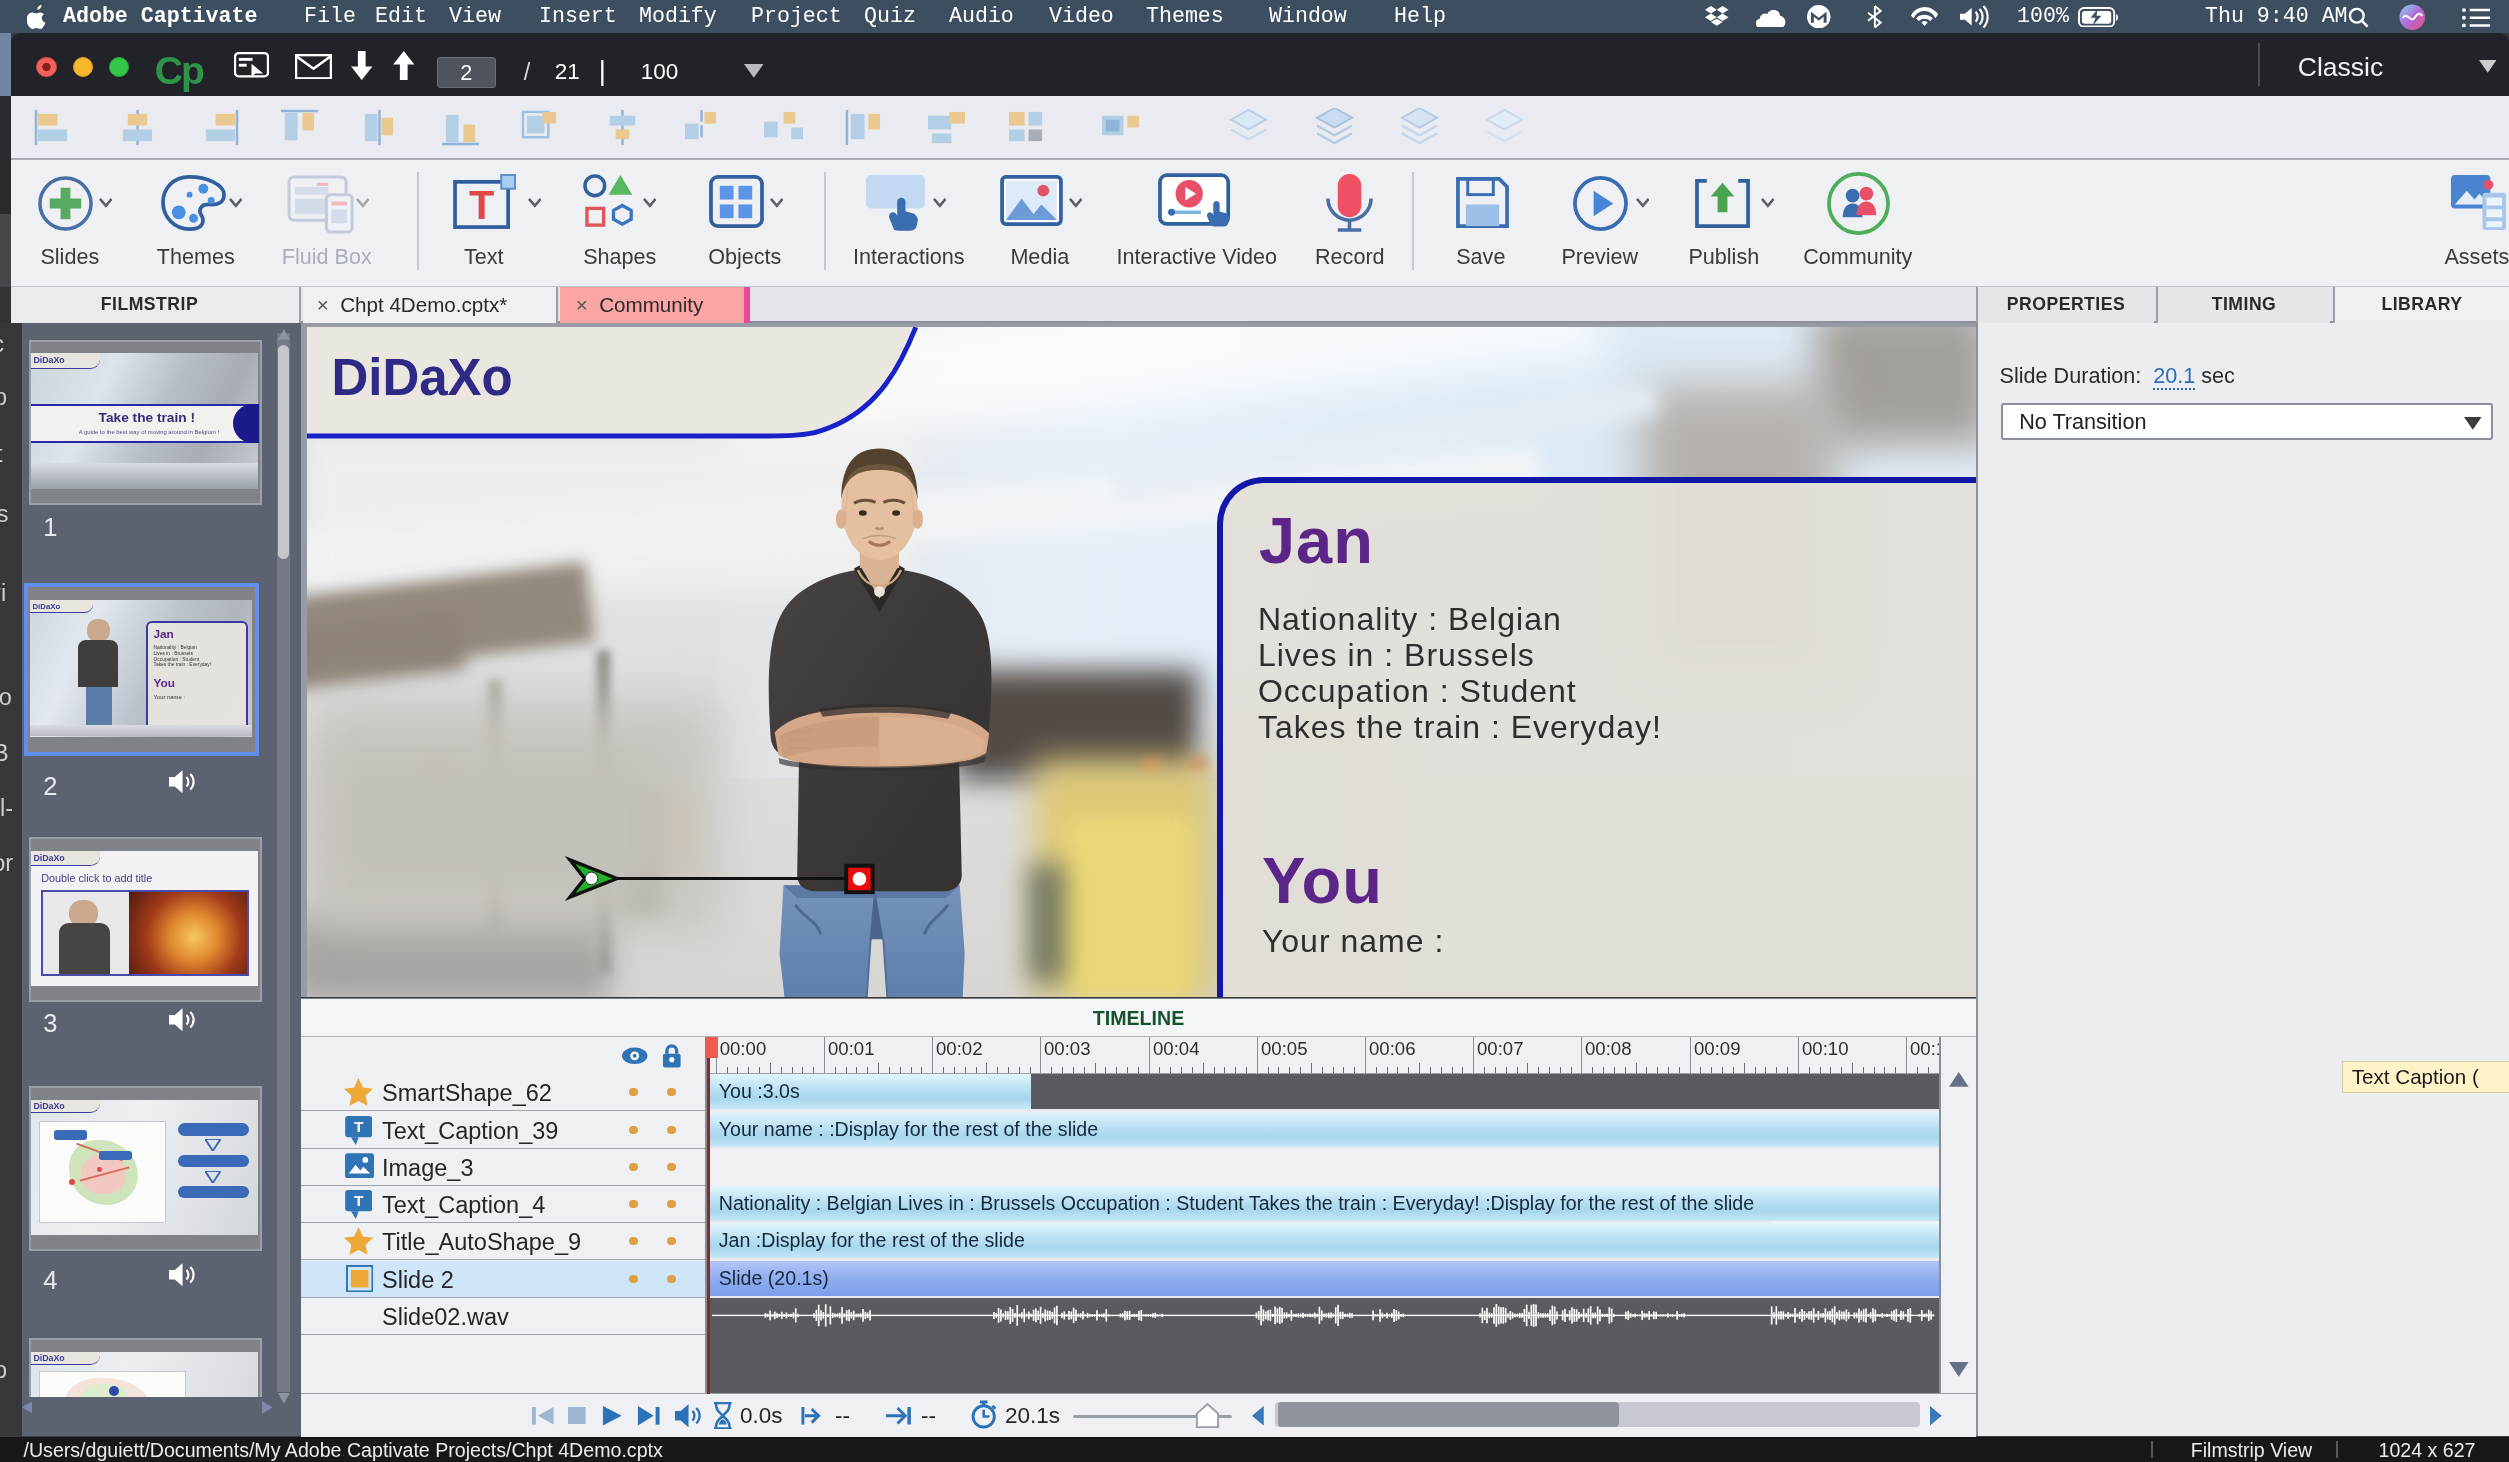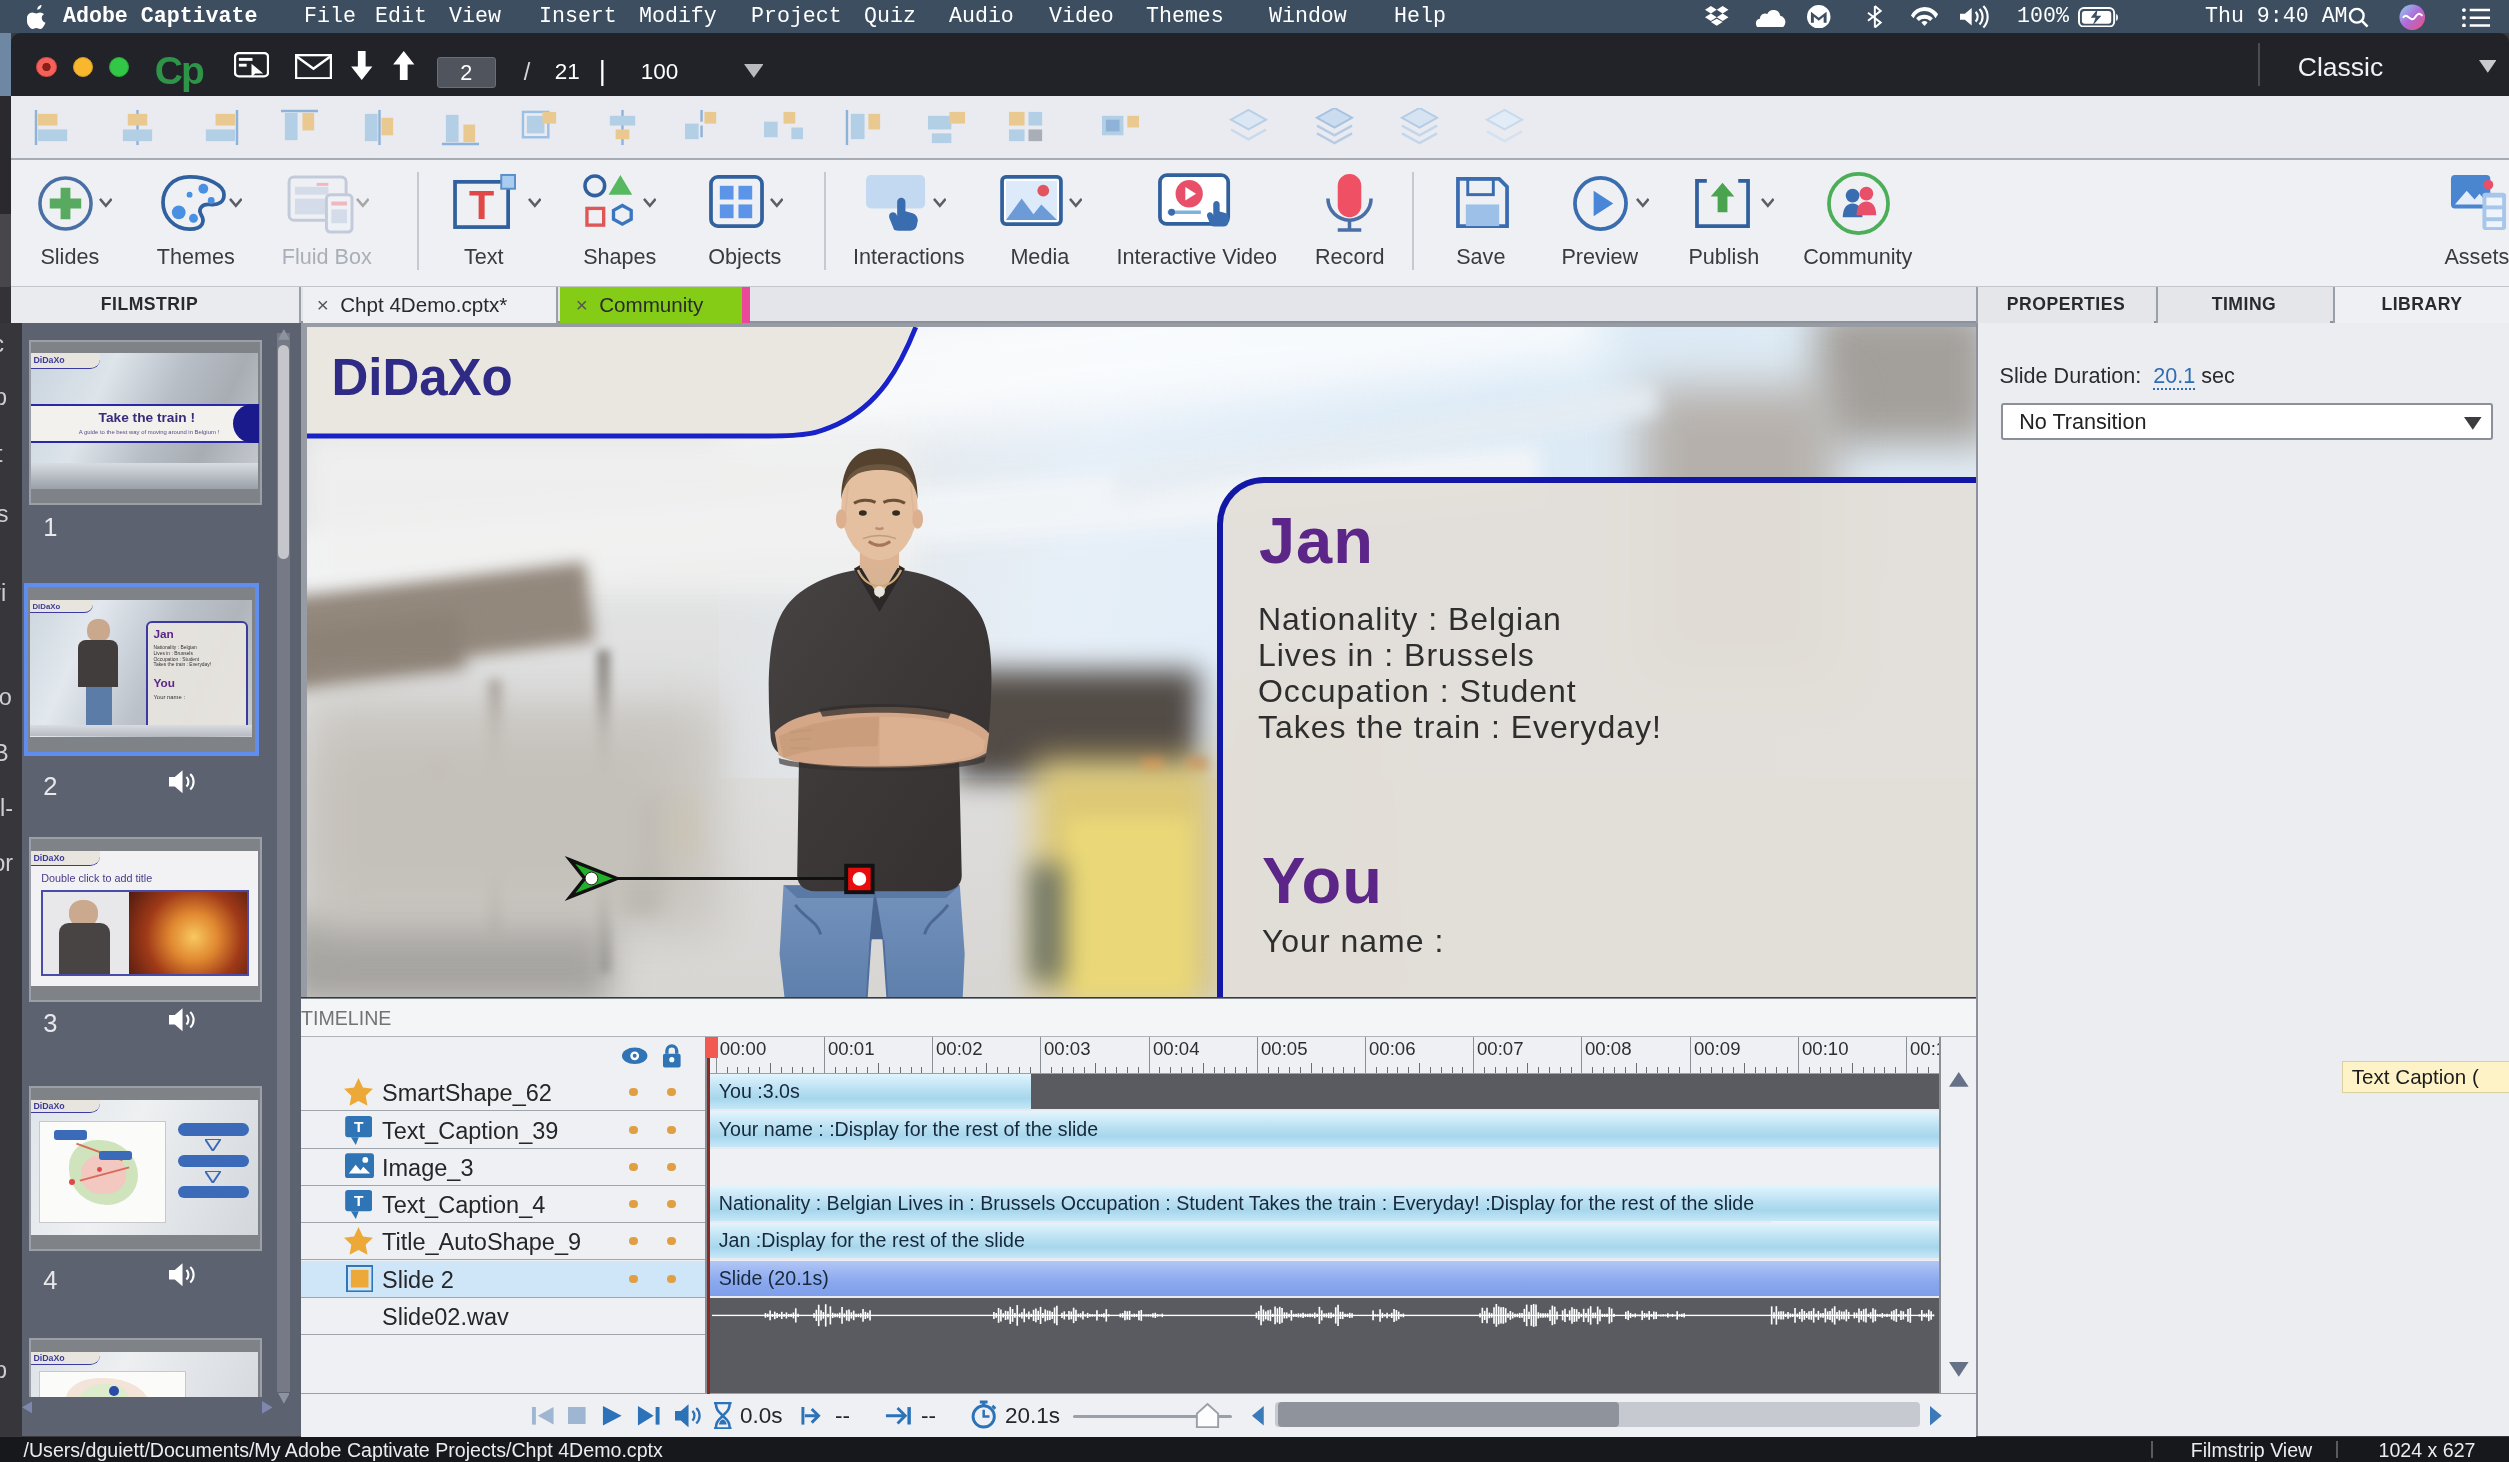--- a/index.html
+++ b/index.html
@@ -374,21 +374,21 @@
         <rect x="34" y="20" width="24" height="38" rx="3" fill="#a8c6ea"></rect>
         <rect x="38" y="25" width="16" height="8" fill="#fff" opacity=".8"></rect>
         <rect x="38" y="37" width="16" height="8" fill="#fff" opacity=".8"></rect>
         <rect x="38" y="49" width="16" height="6" fill="#fff" opacity=".8"></rect>
       </svg>
     <div class="blbl" style="left:2466px">Assets</div>
   </div>
   <div id="tabrow" class="abs">
     <div class="tab" style="left:0;width:301px;text-align:center;font-weight:bold;font-size:17.6px;letter-spacing:0.5px;background:#e9ebef;border-right:2px solid #9aa0a8">FILMSTRIP</div>
     <div class="tab" style="left:303px;width:255px;background:#eff0f3;border-right:2px solid #9aa0a8;padding-left:13.7px"><span style="color:#555">×</span>&nbsp; Chpt 4Demo.cptx*</div>
-    <div class="tab" style="left:560px;width:190px;background:#84cc16;border-right:8px solid #ec4899;padding-left:15.7px"><span style="color:#555">×</span>&nbsp; Community</div>
+    <div class="tab" style="left:560px;width:190px;background:#fca5a5;border-right:6px solid #ec4899;padding-left:15.7px"><span style="color:#555">×</span>&nbsp; Community</div>
     <div class="tab" style="left:1976px;width:178px;text-align:center;font-weight:bold;font-size:17.6px;letter-spacing:0.5px;background:#e4e6ea;border-left:2px solid #9aa0a8">PROPERTIES</div>
     <div class="tab" style="left:2156px;width:174px;text-align:center;font-weight:bold;font-size:17.6px;letter-spacing:0.5px;background:#e4e6ea;border-left:2px solid #9aa0a8">TIMING</div>
     <div class="tab" style="left:2333px;width:176px;text-align:center;font-weight:bold;font-size:17.6px;letter-spacing:0.5px;background:#eff0f3;border-left:2px solid #9aa0a8">LIBRARY</div>
   </div>
   <div class="abs" style="left:0;top:33px;width:10.8px;height:63px;background:#6e87a3"></div>
   <div class="abs" style="left:0;top:96px;width:10.8px;height:118px;background:#2a2a2e"></div>
   <div class="abs" style="left:0;top:214px;width:10.8px;height:74px;background:#47474b"></div>
   <div class="abs" style="left:0;top:287px;width:10.8px;height:36px;background:#333337"></div>
   <div id="leftstrip" class="abs" style="left:0;top:323px;width:21.6px;height:1113px;background:#37373b;color:#cfcfd1;font-size:23.5px;overflow:hidden">
     <span class="abs" style="left:-7.8px;top:7.8px">c</span>
@@ -608,21 +608,21 @@
   </div>
   <div id="rightpanel" class="abs">
     <div class="abs" style="left:21.6px;top:40px;font-size:21.6px;color:#2b2b2d">Slide Duration: &nbsp;<span style="color:#2e6db4;border-bottom:2px dotted #2e6db4">20.1</span> sec</div>
     <div class="abs" style="left:22.5px;top:80px;width:492px;height:37px;background:#fff;border:2px solid #8a8f99;border-radius:2.9px;font-size:21.6px;color:#222;line-height:33px;padding-left:16.7px">No Transition</div>
     <svg class="abs" style="left:486px;top:94px" width="17.6" height="12.7" viewBox="0 0 18 13">
         <path fill="#3c3c40" d="M0 0h18L9 13z"></path>
       </svg>
     <div class="abs" style="left:364px;top:738px;width:170px;height:32px;background:#fdf3c6;border:1px solid #d9d0a2;font-size:20.6px;color:#1c1c1e;line-height:29px;padding-left:8.8px;white-space:nowrap;overflow:hidden">Text Caption (</div>
   </div>
   <div id="timeline" class="abs" style="border-top:1px solid #7e838a">
-    <div class="abs" style="left:0;top:0;width:1675px;height:38px;background:#f4f5f7;border-bottom:1px solid #b0b4ba;text-align:left;font-weight:normal;font-size:19.6px;color:#737373;line-height:38px">TIMELINE</div>
+    <div class="abs" style="left:0;top:0;width:1675px;height:38px;background:#f4f5f7;border-bottom:1px solid #b0b4ba;text-align:center;font-weight:bold;font-size:19.6px;color:#14532d;line-height:38px">TIMELINE</div>
     <svg class="abs" style="left:320px;top:47px" width="27.4" height="19.6" viewBox="0 0 28 20">
         <ellipse cx="14" cy="10" rx="13" ry="8.5" fill="#2f74b5"></ellipse>
         <circle cx="14" cy="10" r="4.5" fill="#fff"></circle>
         <circle cx="14" cy="10" r="2" fill="#2f74b5"></circle>
       </svg>
     <svg class="abs" style="left:361px;top:44px" width="19.6" height="25.5" viewBox="0 0 20 26">
         <rect x="1" y="11" width="18" height="14" rx="2" fill="#2f74b5"></rect>
         <path d="M5 11V8a5 5 0 0 1 10 0v3" fill="none" stroke="#2f74b5" stroke-width="3.4"></path>
         <circle cx="10" cy="17" r="2.6" fill="#fff"></circle>
       </svg>

